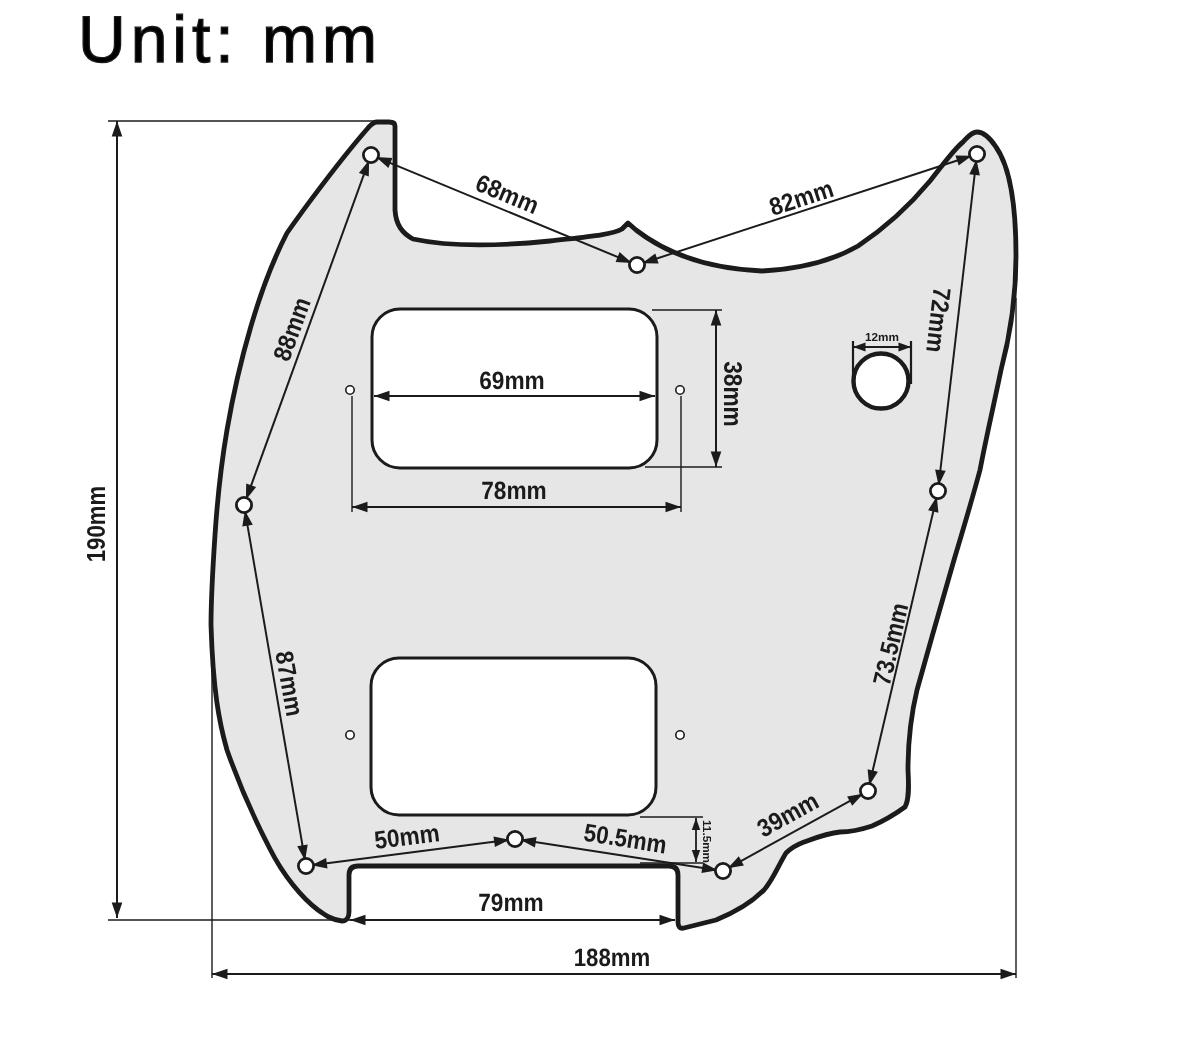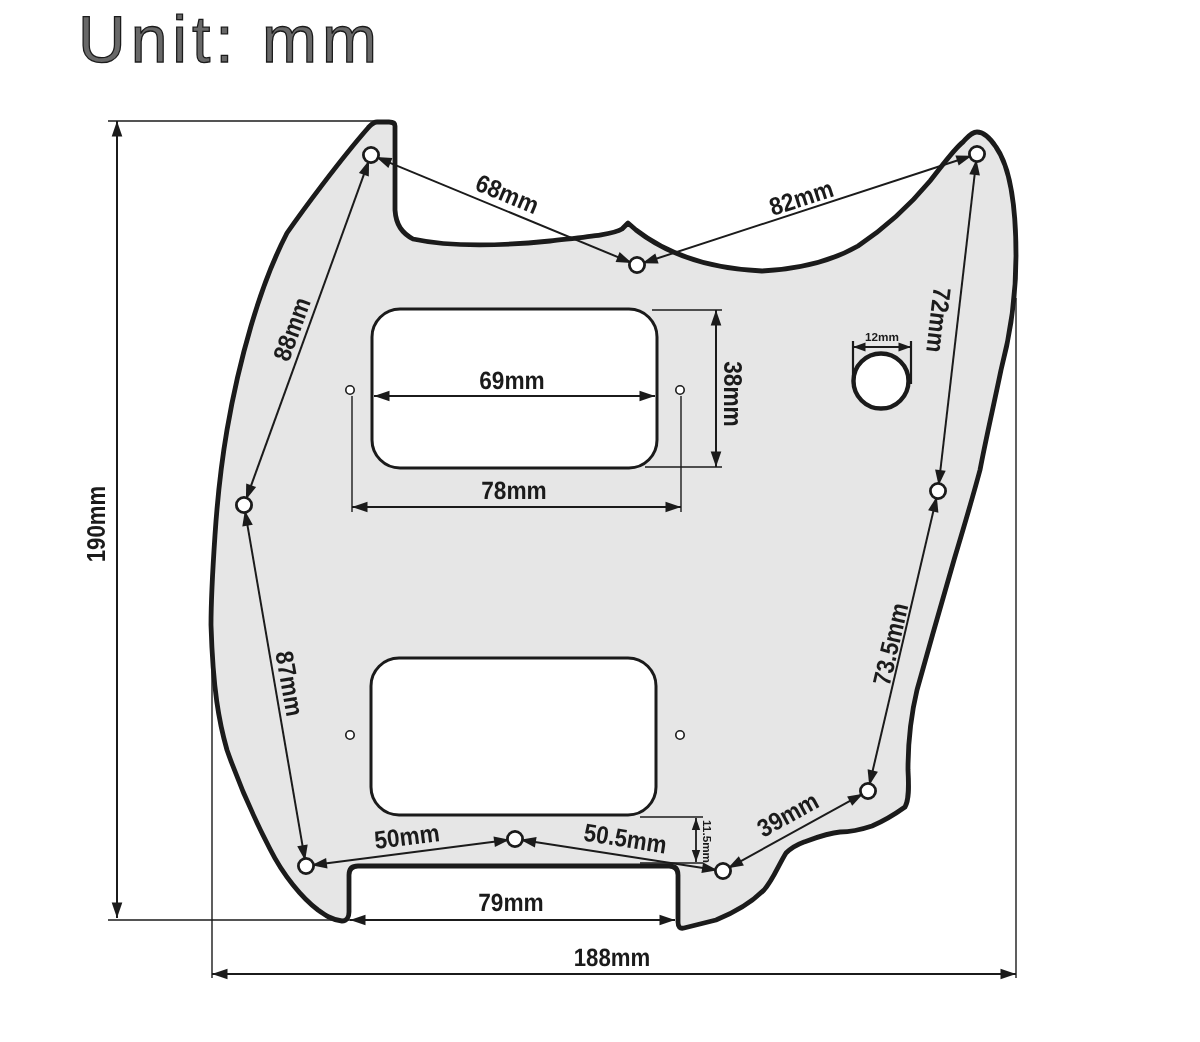--- a/index.html
+++ b/index.html
@@ -1,18 +1,18 @@
 <!DOCTYPE html>
 <html><head>
 <meta charset="utf-8">
 <style>
 html,body{margin:0;padding:0;background:#ffffff;}
 .page{position:relative;width:1200px;height:1042px;overflow:hidden;background:#fff;filter:grayscale(1);}
 
-.unit{position:absolute;left:78px;top:1px;font-family:"Liberation Sans",sans-serif;font-size:66px;color:#ef4444;letter-spacing:5px;-webkit-text-stroke:1.3px #1b1b1b;transform:rotate(0.03deg);}
+.unit{position:absolute;left:78px;top:1px;font-family:"Liberation Sans",sans-serif;font-size:66px;color:#000000;letter-spacing:5px;-webkit-text-stroke:1.3px #1b1b1b;transform:rotate(0.03deg);}
 </style>
 </head>
 <body>
 <div class="page">
 <svg width="1200" height="1042" viewBox="0 0 1200 1042">
 
 <rect x="0" y="0" width="1200" height="1042" fill="#ffffff"></rect>
 
 <path d="M 395,126 L 395,210 C 396,225 402,233 413,239 C 450,247 500,246 550,241 C 585,237 612,235 622,229 L 628,223 L 636,230 C 672,258 718,269 762,271 C 800,269 830,262 858,246 C 885,228 910,205 930,181 C 945,162 955,148 963,142 C 967,138 971,132 977,132 C 984,132 990,138 996,147 C 1008,164 1016,198 1016,256 C 1016,295 1010,336 1001,370 C 994,404 986,438 980,470 C 972,500 963,530 954,560 C 944,595 928,650 917,690 C 911,715 908,740 908,770 C 909,788 909,800 905,807 C 898,812 886,820 872,826 C 860,830 850,832 840,832 C 828,833 815,838 804,842 C 796,845 790,849 786,853 C 778,866 773,880 764,890 C 752,902 736,912 716,920 C 704,923 692,926 684,928 C 680,929 678,927 678,922 L 678,875 C 678,869 675,866 669,866 L 358,866 C 352,866 349,869 349,875 L 349,912 C 349,917 347,921 342,921 C 332,920 325,915 318,910 C 302,898 283,875 270,849 C 257,824 240,787 227,750 C 219,722 213,690 211,625 C 211,595 213,565 215,535 C 217,505 221,465 227,430 C 233,395 241,360 251,326 C 261,292 273,260 287,233 C 303,210 340,160 368,128 C 371,125 373,122 377,122 L 389,122 C 393,122 395,123 395,126 Z" fill="#e6e7e2" stroke="#1b1b1b" stroke-width="4.8" stroke-linejoin="round"></path>
 

